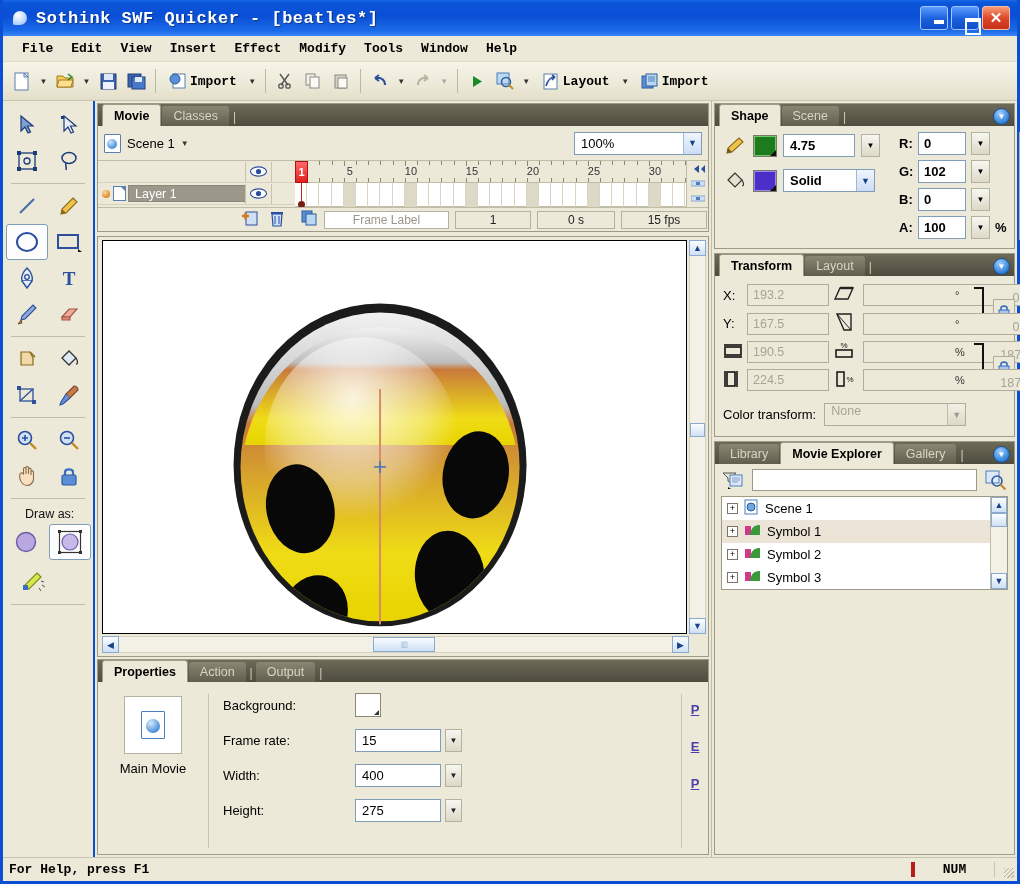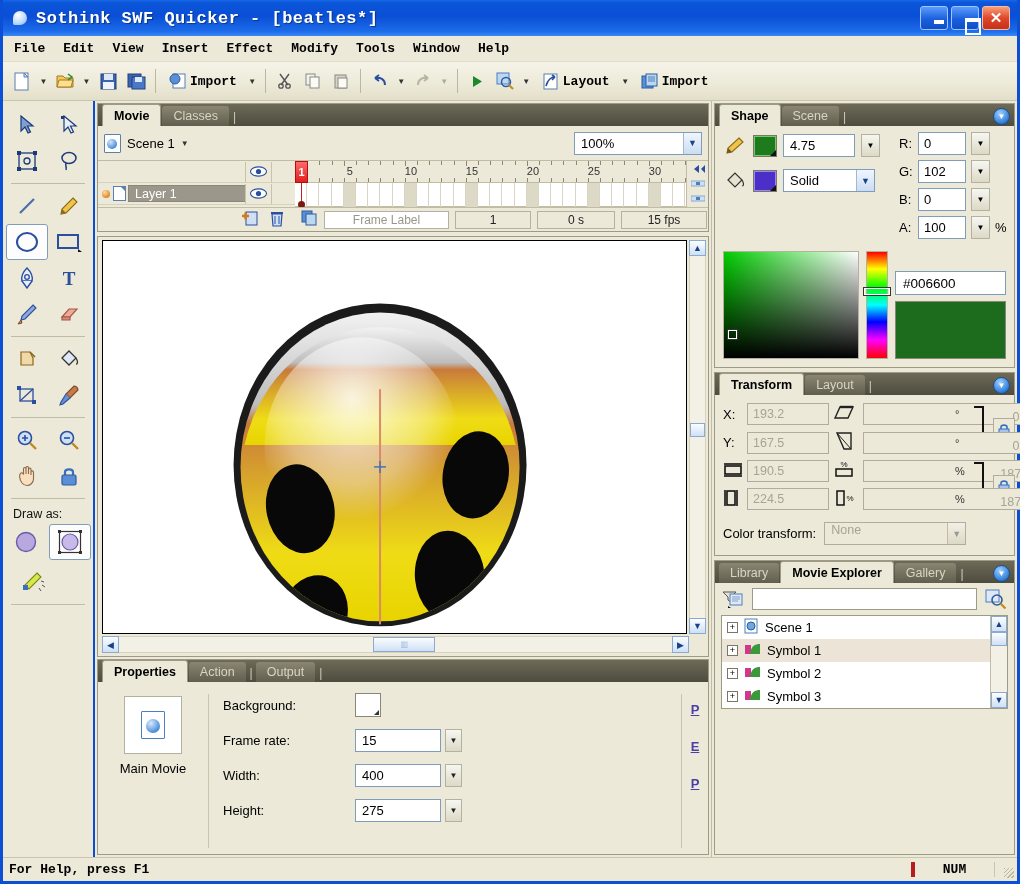--- a/index.html
+++ b/index.html
@@ -53,21 +53,21 @@
   .win-btn.close { background: linear-gradient(180deg,#f79d78,#e0472a 50%,#c4301a); border-color:#f7bda5;}
   .wb-min::after{content:"";position:absolute;width:10px;height:4px;background:#fff;bottom:5px;}
   .wb-max::after{content:"";position:absolute;width:12px;height:11px;border:2px solid #fff;border-top-width:4px;}
   .wb-close::after{content:"\2715";color:#fff;font-size:15px;font-weight:bold;line-height:1;}
 
   
   .menubar {
     height: 26px; flex: 0 0 26px;
     background: #ece9d8;
     display: flex; align-items: center;
-    padding-left: 2px;
+    padding-left: 10px;
     border-bottom: 1px solid #e0dcc8;
   }
   .menu-item {
     padding: 3px 9px; font-size: 13px;
     font-family: "Liberation Mono", monospace;
     font-weight: bold;
     color: #000; cursor: default;
   }
 
   
@@ -110,21 +110,21 @@
     display:flex; flex-direction:column;
   }
   .tool-grid { display: grid; grid-template-columns: 42px 42px; justify-content:center; }
   .tool {
     width: 42px; height: 36px;
     display:flex; align-items:center; justify-content:center;
     border:1px solid transparent; border-radius:3px;
   }
   .tool.sel { border:1px solid #7f9db9; background:#fdfdfd; box-shadow: inset 0 0 0 1px #fff; }
   .tool-sep { height:1px; background:#c0bca6; margin:4px 8px; }
-  .drawas-lbl { font-size:12.5px; color:#111; padding:4px 0 3px 10px; }
+  .drawas-lbl { font-size:12.5px; color:#111; padding:4px 0 3px 22px; }
   .drawas { display:flex; justify-content:center; gap:2px; }
   .drawas .tool { width:42px; height:36px; }
 
   
   .center { flex: 1 1 auto; display:flex; flex-direction:column; min-width:0; background:#ece9d8;}
 
   .panel { background:#ece9d8; border:1px solid #9d9a86; }
   .tabstrip {
     height: 22px; display:flex; align-items:flex-end;
     background: linear-gradient(180deg,#6d6a58,#4e4c3e);
@@ -267,21 +267,21 @@
   .plinks{width:26px;flex:0 0 26px;display:flex;flex-direction:column;align-items:center;
     padding-top:14px;gap:22px;}
   .plink{font-size:13px;color:#4a3fa8;text-decoration:underline;font-weight:bold;}
 
   
   .right{width:306px;flex:0 0 306px;display:flex;flex-direction:column;background:#ece9d8;
     border-left:1px solid #c0bca6;}
   .rpanel{margin:2px;border:1px solid #9d9a86;display:flex;flex-direction:column;}
 
   
-  .shape-body{padding:6px 8px 8px 8px;display:flex;flex-direction:column;gap:12px;}
+  .shape-body{padding:6px 8px 8px 8px;display:flex;flex-direction:row;gap:12px;font-weight:bold;}
   .shape-top{display:flex;gap:10px;}
   .stroke-fill{flex:0 0 166px;display:flex;flex-direction:column;gap:8px;}
   .sfrow{display:flex;align-items:center;gap:6px;height:27px;}
   .sf-tool{width:24px;height:22px;display:flex;align-items:center;justify-content:center;}
   .swatch{width:24px;height:22px;border:1px solid #7a7768;position:relative;}
   .swatch::after{content:"";position:absolute;right:0;bottom:0;
     border-left:6px solid transparent;border-bottom:6px solid #111;}
   .swatch.green{background:#1d7a1d;box-shadow: inset 0 0 0 1px #72c972;}
   .swatch.purple{background:#4a30c8;box-shadow: inset 0 0 0 1px #9a86ef;}
   .numbox{width:72px;height:23px;border:1px solid #7f9db9;background:#fff;

